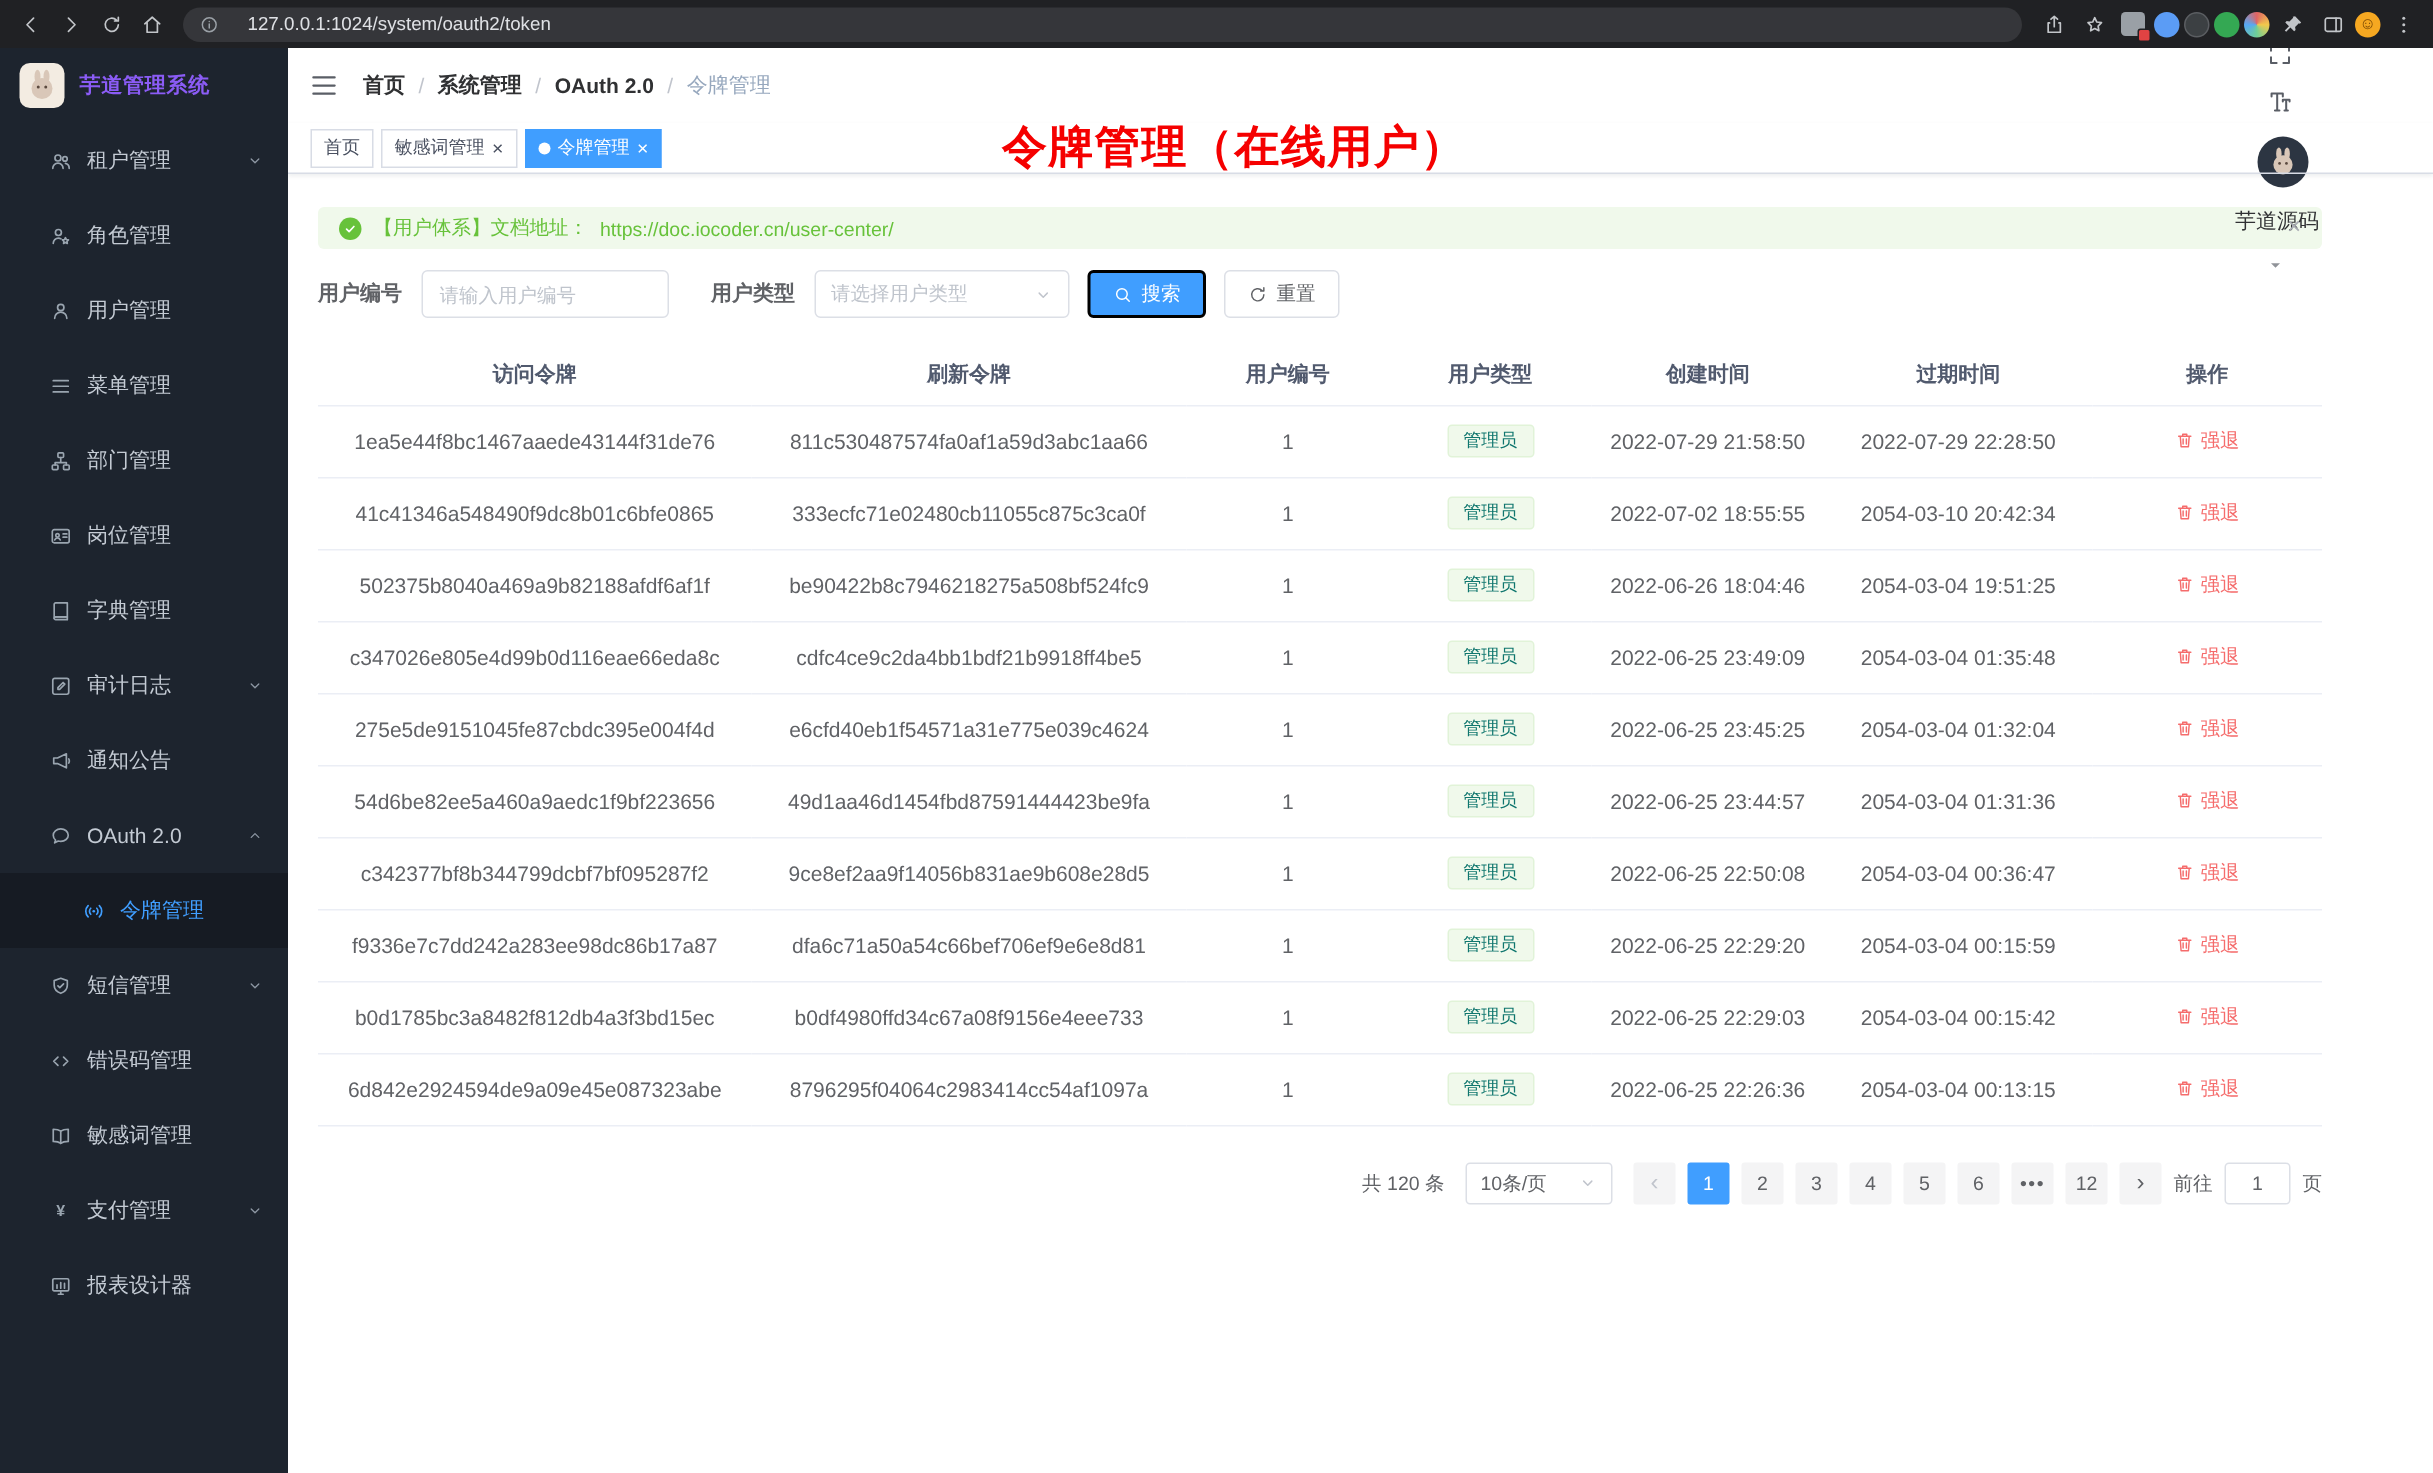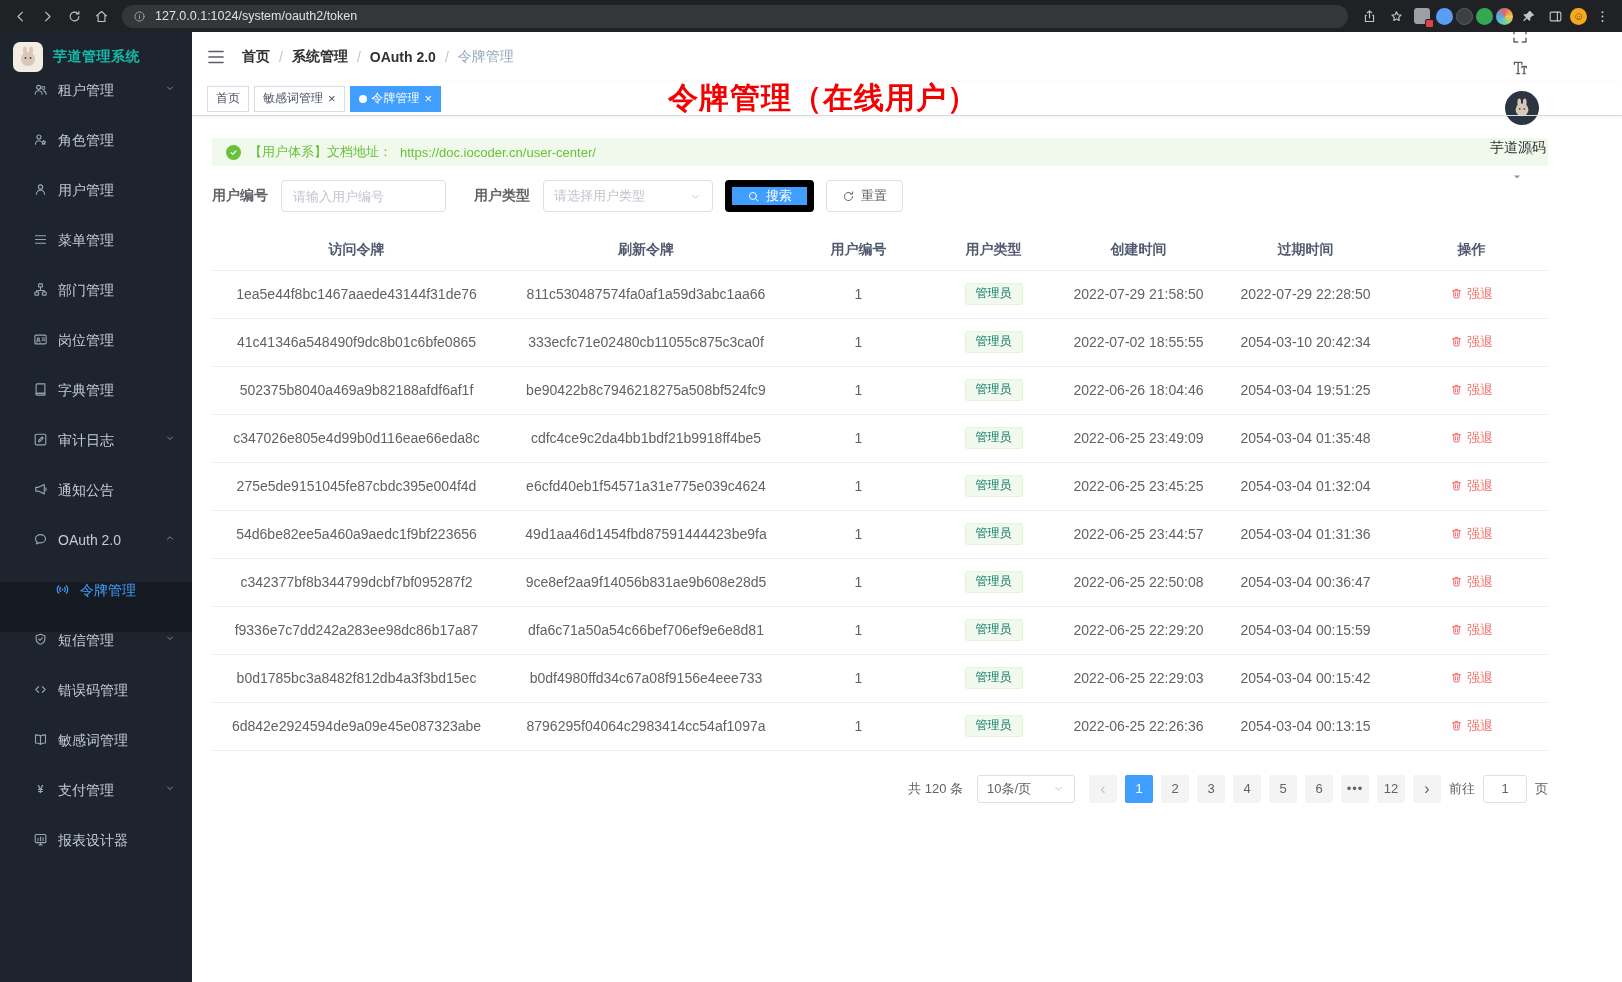--- a/index.html
+++ b/index.html
@@ -5,39 +5,39 @@
   * { margin:0; padding:0; box-sizing:border-box; }
   html,body { width:1622px; height:982px; overflow:hidden; background:#fff;
     font-family:"Liberation Sans","DejaVu Sans",sans-serif; }
   [data-icon] svg { width:100%; height:100%; display:block; }
 
   
   .browser { height:32px; background:#202124; display:flex; align-items:center; padding:0 8px; gap:3px; }
   .nav-btn { width:24px; height:24px; border-radius:50%; display:flex; align-items:center; justify-content:center; color:#c2c5c9; cursor:pointer; flex:none; }
   .nav-btn span,.nav-btn i { display:block; }
   .nav-btn .bic { width:15px; height:15px; display:block; }
-  .omnibox { flex:1; height:23px; margin:0 6px; background:#35363a; border-radius:12px; display:flex; align-items:center; gap:9px; padding:0 11px; cursor:text; }
+  .omnibox { flex:1; height:23px; margin:0 6px; background:#35363a; border-radius:12px; display:flex; align-items:center; gap:19px; padding:0 11px; cursor:text; }
   .ob-ic { width:13px; height:13px; color:#9aa0a6; flex:none; }
   .ob-url { color:#dfe1e5; font-size:12.5px; white-space:nowrap; }
   .ext-dot { width:17px; height:17px; border-radius:50%; flex:none; cursor:pointer; }
   .ext-dot.blue { background:#5b9cf5; }
   .ext-dot.dark { background:#3c4043; border:1px solid #5b5e62; }
   .ext-dot.green { background:#34a853; }
   .ext-dot.rainbow { background:conic-gradient(#e06464,#f2c94c,#6fcf97,#56a8f5,#e06464); }
   .ext-dot.orange { background:#f6a821; color:#7c4a03; font-size:11px; display:flex; align-items:center; justify-content:center; }
   .ext-puzzle { width:16px; height:16px; background:#9aa0a6; border-radius:3px; position:relative; margin:0 3px; cursor:pointer; flex:none; }
   .ext-puzzle .badge { position:absolute; right:-4px; bottom:-4px; width:9px; height:9px; background:#e04343; border-radius:2px; border:1.5px solid #202124; display:block; }
 
   
   .sidebar { position:absolute; left:0; top:32px; width:192px; bottom:0; background:#1d242e; overflow:hidden; }
   .logo { height:50px; display:flex; align-items:center; gap:10px; padding:0 13px; cursor:pointer; }
   .logo-img { width:30px; height:30px; border-radius:7px; background:#f3ece2; display:flex; align-items:center; justify-content:center; flex:none; }
   .logo-img .lic { width:24px; height:24px; display:block; }
-  .logo-title { color:#14b8a6; font-size:14px; font-weight:700; letter-spacing:.5px; white-space:nowrap; }
-  .sb-item { height:50px; display:flex; align-items:flex-start; padding:0 16px 0 33px; color:#c4cbd4; font-size:14px; cursor:pointer; white-space:nowrap; }
+  .logo-title { color:#8b5cf6; font-size:14px; font-weight:700; letter-spacing:.5px; white-space:nowrap; }
+  .sb-item { height:50px; display:flex; align-items:center; padding:0 16px 0 33px; color:#c4cbd4; font-size:14px; cursor:pointer; white-space:nowrap; }
   .sb-ic { width:15px; height:15px; margin-right:10px; color:#9aa5b0; flex:none; }
   .sb-ic svg { width:100%; height:100%; display:block; }
   .sb-item.child { padding-left:55px; background:#161b23; }
   .sb-item.active, .sb-item.active .sb-ic { color:#409eff; }
   .sb-ch { margin-left:auto; width:12px; height:12px; color:#8b95a1; }
   .sb-ch svg { width:100%; height:100%; display:block; }
 
   
   .main { position:absolute; left:192px; top:32px; right:0; bottom:0; background:#fff; overflow:hidden; }
   .navbar { height:50px; display:flex; align-items:center; padding:0 76px 0 14px; }
@@ -69,21 +69,21 @@
   .alert-link { cursor:pointer; }
   .alert-close { margin-left:auto; color:#a8abb2; font-size:16px; cursor:pointer; line-height:1; }
 
   .filter { display:flex; align-items:center; margin-bottom:18px; }
   .f-label { font-size:14px; font-weight:700; color:#606266; margin-right:13px; white-space:nowrap; }
   .f-input { width:165px; height:32px; border:1px solid #dcdfe6; border-radius:4px; padding:0 11px; font-size:13px; color:#606266; outline:none; font-family:inherit; }
   .f-input::placeholder { color:#bfc4cc; }
   .f-gap { width:28px; flex:none; }
   .f-select { width:170px; height:32px; border:1px solid #dcdfe6; border-radius:4px; display:flex; align-items:center; justify-content:space-between; padding:0 10px; font-size:13px; color:#bfc4cc; margin-right:12px; cursor:pointer; }
   .sel-arrow { width:13px; height:13px; color:#c0c4cc; flex:none; }
-  .btn-primary { height:32px; padding:0 15px; background:#409eff; border:7px solid #000000; color:#fff; border-radius:4px; font-size:13px; display:inline-flex; align-items:center; gap:6px; cursor:pointer; margin-right:12px; font-family:inherit; }
+  .btn-primary { height:32px; padding:0 15px; background:#409eff; border:2px solid #000000; color:#fff; border-radius:4px; font-size:13px; display:inline-flex; align-items:center; gap:6px; cursor:pointer; margin-right:12px; font-family:inherit; }
   .btn-default { height:32px; padding:0 15px; background:#fff; border:1px solid #dcdfe6; color:#606266; border-radius:4px; font-size:13px; display:inline-flex; align-items:center; gap:6px; cursor:pointer; font-family:Liberation Sans, sans-serif; }
   .ic13 { width:13px; height:13px; display:inline-block; flex:none; }
   .ic13 svg { width:100%; height:100%; display:block; }
 
   table.grid { width:100%; border-collapse:collapse; table-layout:fixed; }
   .grid th { height:40px; font-size:14px; color:#515a6e; font-weight:700; border-bottom:1px solid #ebeef5; text-align:center; padding:0 4px; white-space:nowrap; }
   .grid td { height:48px; font-size:14px; color:#606266; border-bottom:1px solid #ebeef5; text-align:center; padding:0 4px; white-space:nowrap; overflow:hidden; }
   .tag-success { display:inline-block; height:22px; line-height:20px; padding:0 10px; background:#f0f9eb; border:1px solid #e1f3d8; color:#0f766e; border-radius:3px; font-size:12px;font-family:Liberation Mono, monospace; }
   .link-danger { color:#f56c6c; font-size:13px; display:inline-flex; align-items:center; gap:4px; cursor:pointer; text-decoration:none; }
   .link-danger .ic13 { width:13px; height:13px; }

